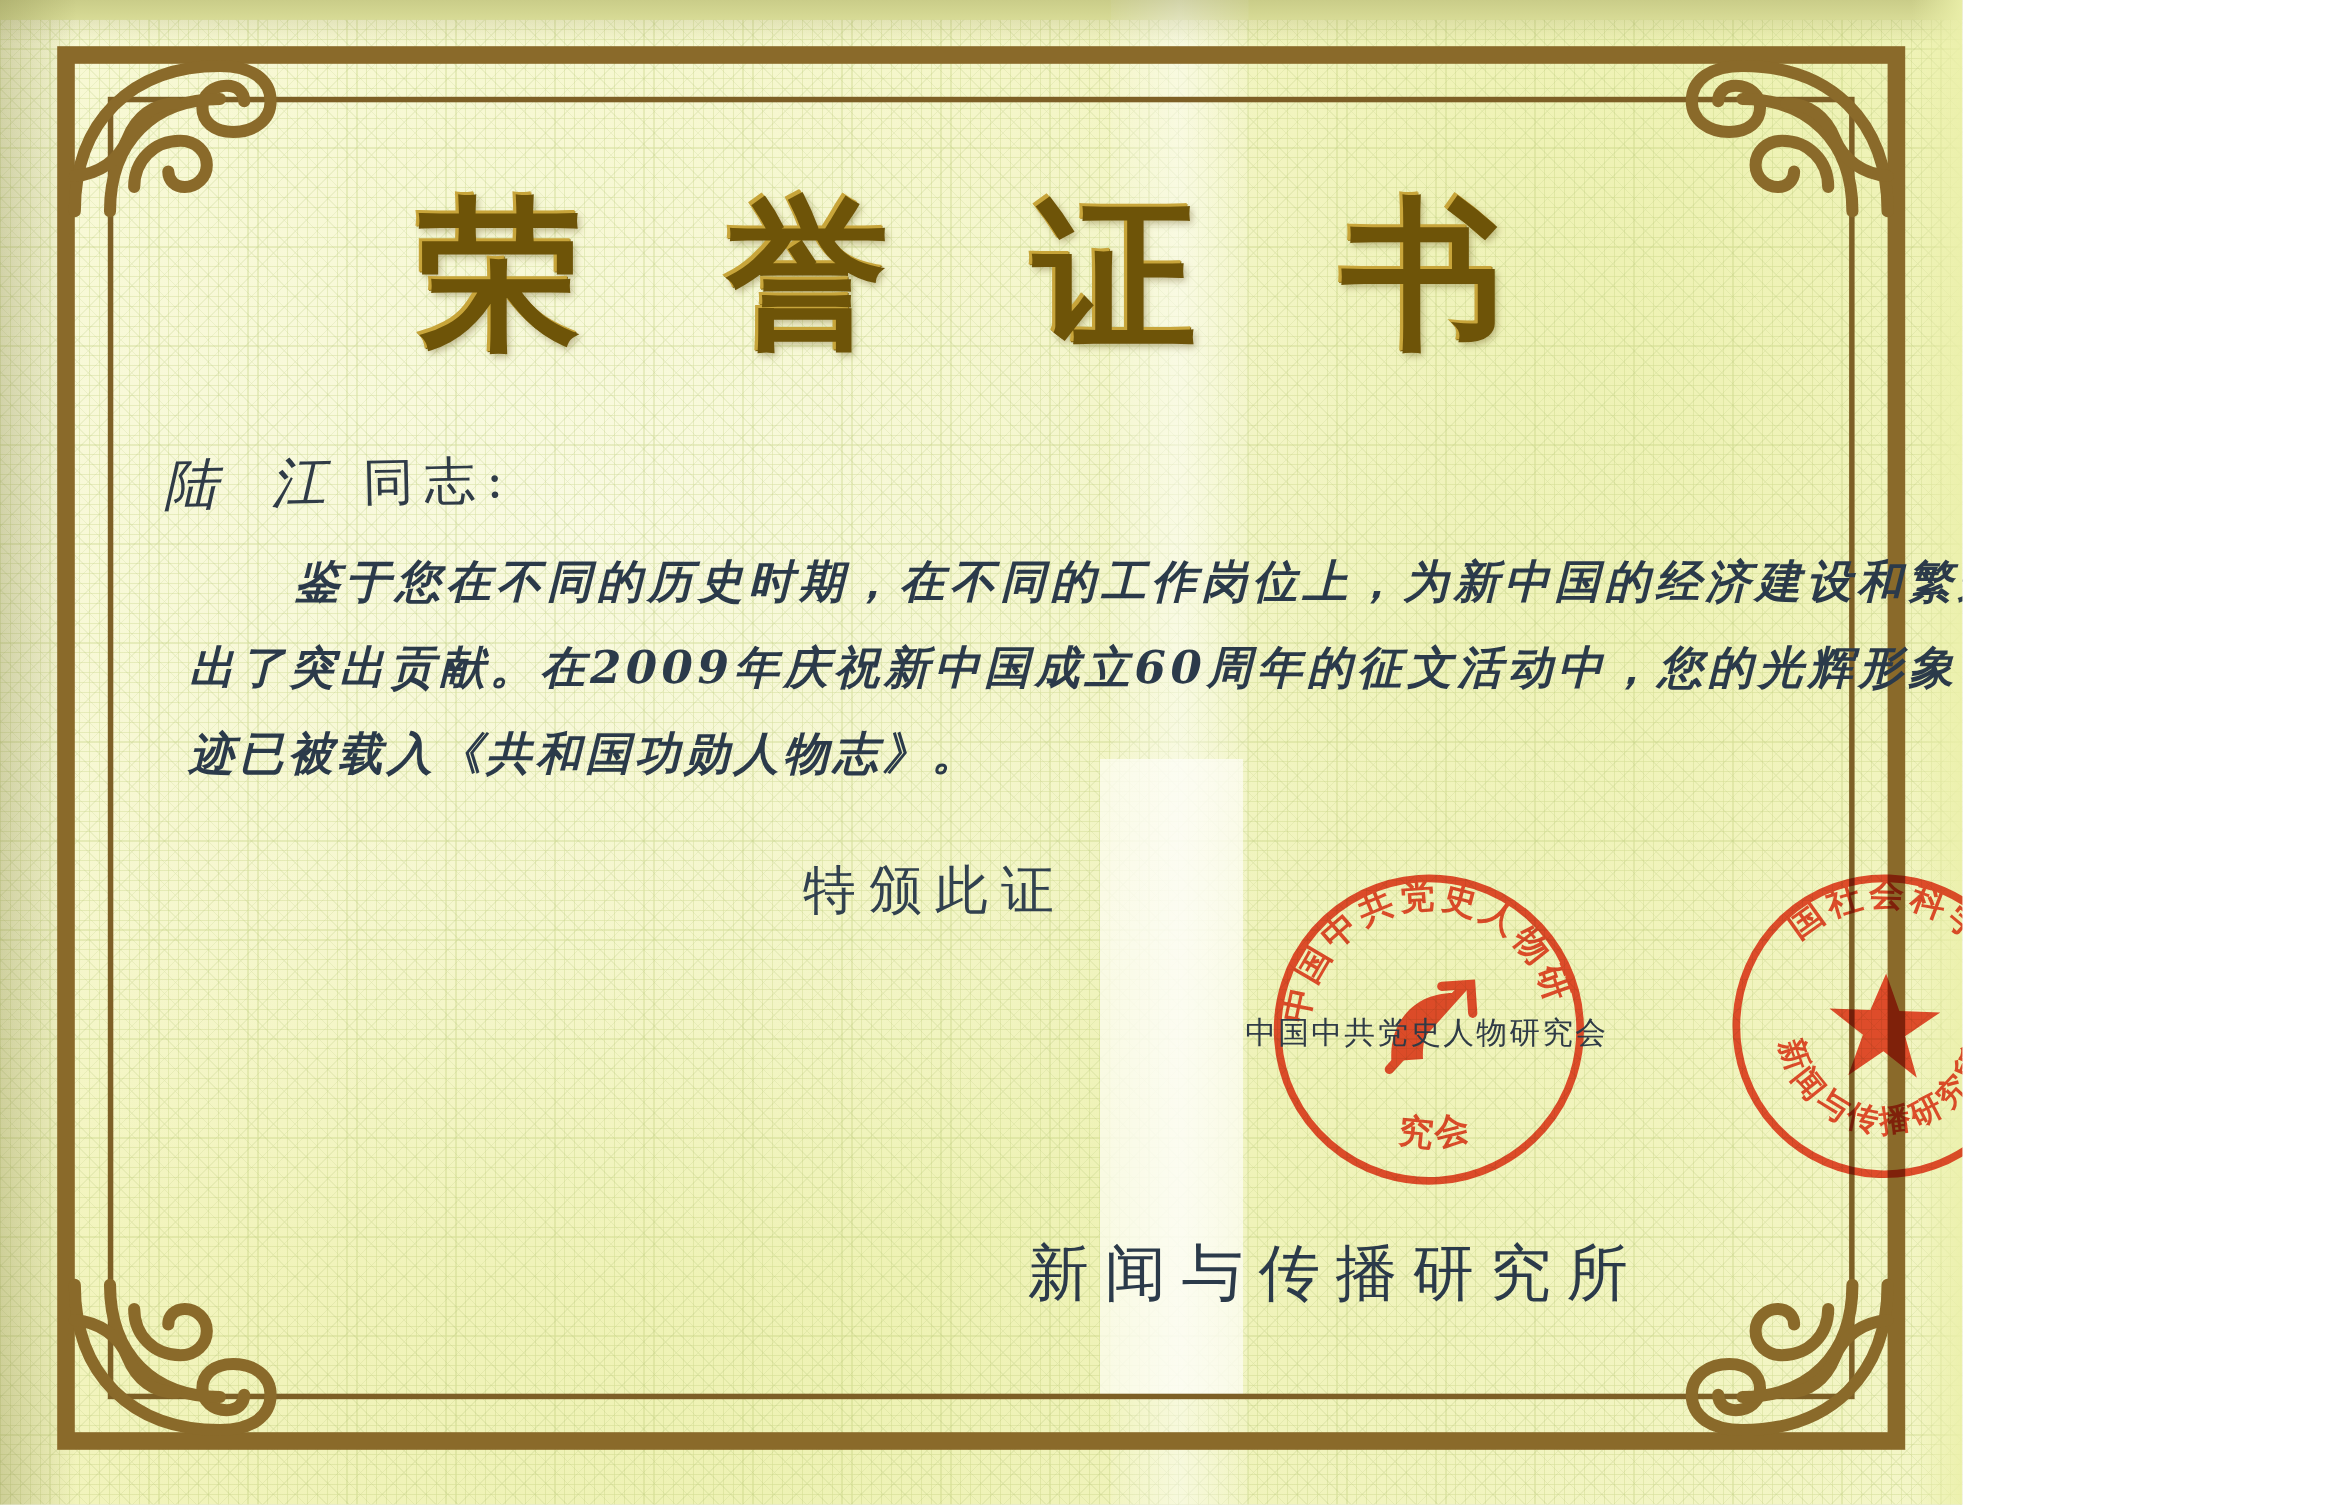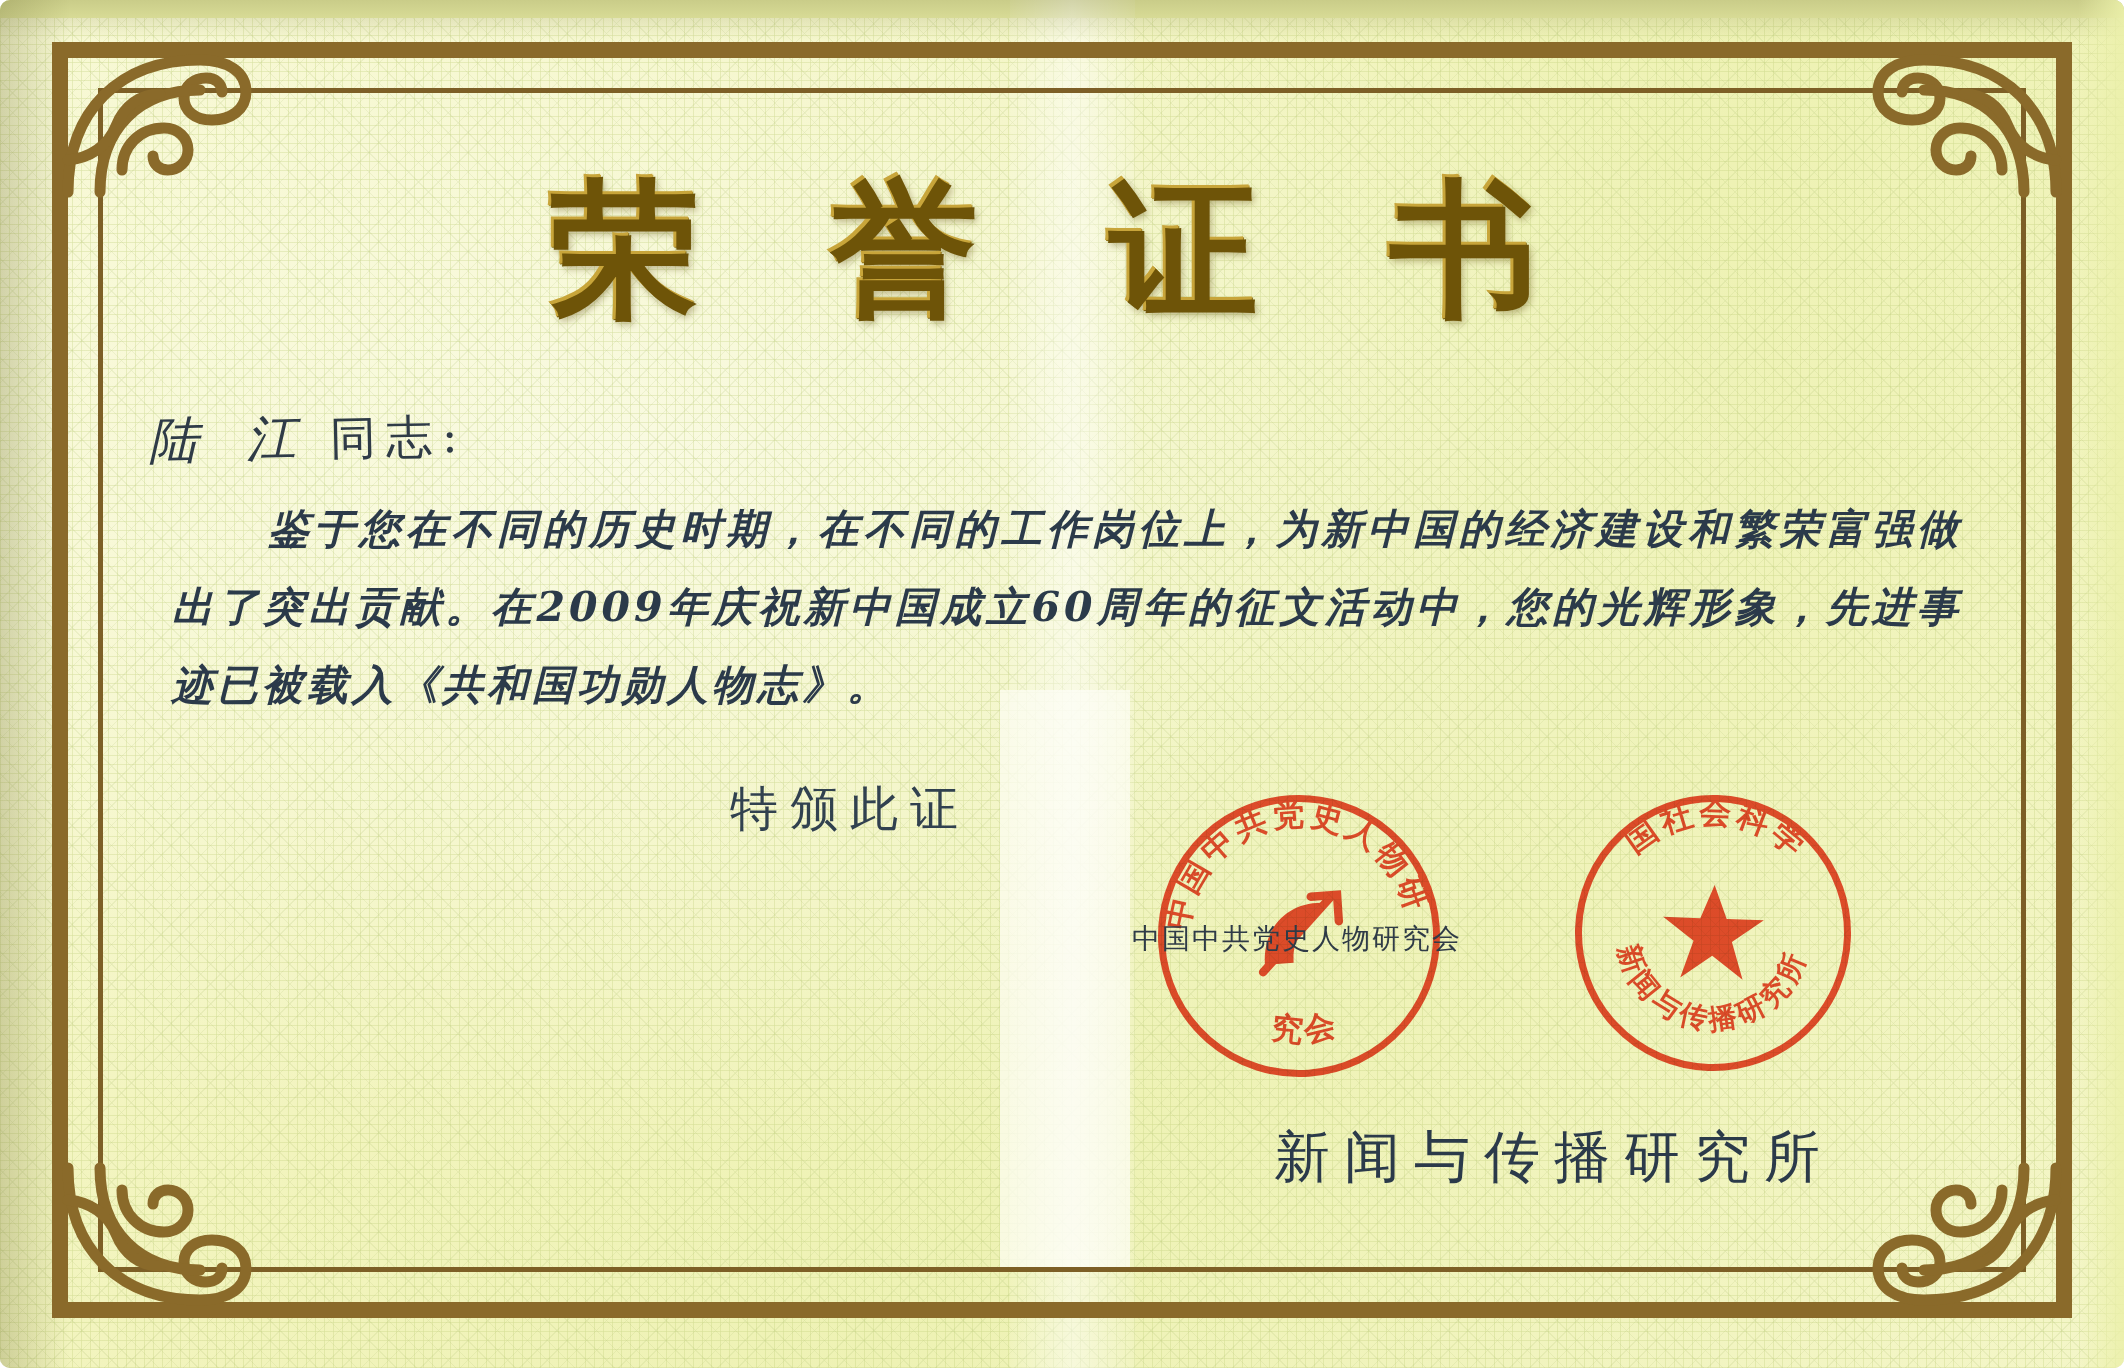--- a/index.html
+++ b/index.html
@@ -2,26 +2,25 @@
 <html lang="zh"><head>
 <meta charset="utf-8">
 <style>
   html, body {
     margin: 0;
     padding: 0;
     background: #ffffff;
   }
   #page {
     position: relative;
-    width: 2124px;
+    width: 1784px;
     height: 1368px;
     overflow: hidden;
     background: #e5e5e5;
     font-family: "DejaVu Sans", sans-serif;
-    border-radius: 10px;
   }
 
   
   .paper {
     position: absolute;
     inset: 0;
     background:
       radial-gradient(ellipse at 30% 35%, rgba(255,255,255,0.55) 0%, rgba(255,255,255,0.0) 55%),
       linear-gradient(125deg, #f7f8cf 0%, #f2f4bd 35%, #eef2b4 60%, #f4f6c8 100%);
   }

